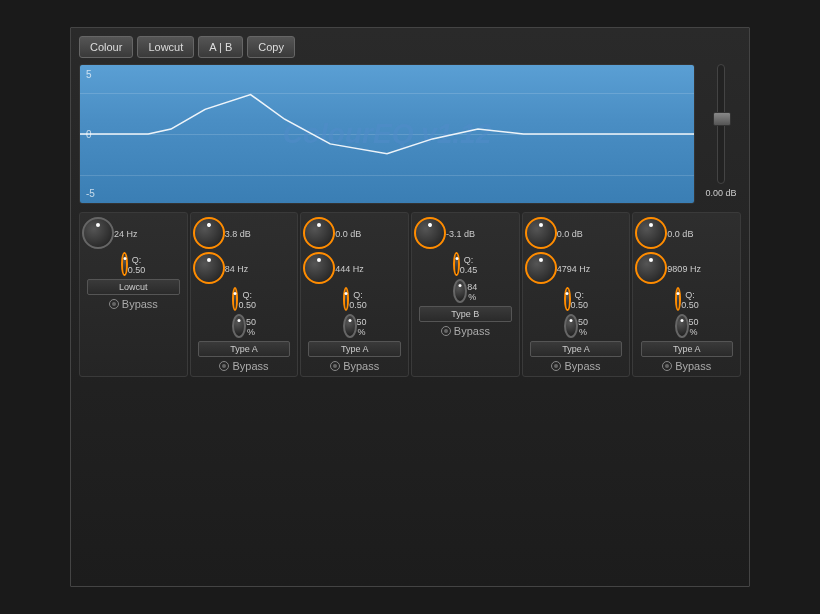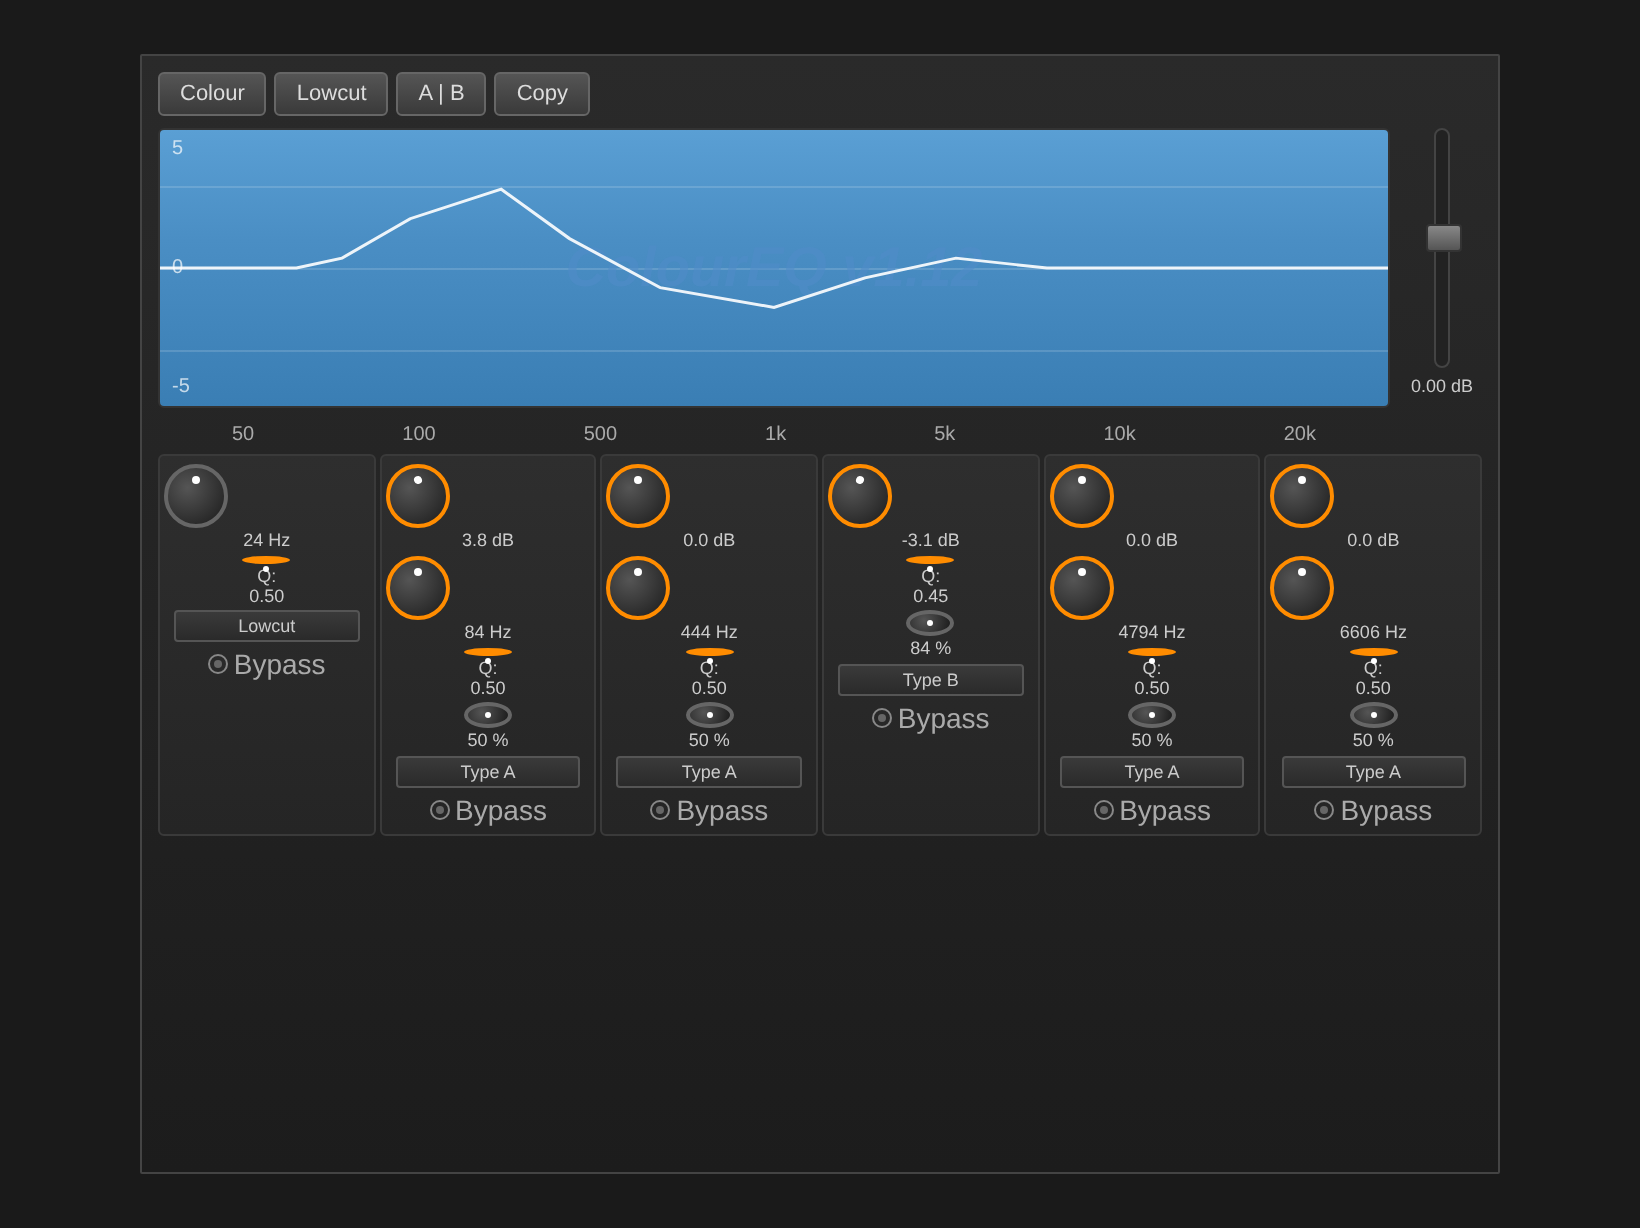--- a/index.html
+++ b/index.html
@@ -154,21 +154,21 @@
       border-radius: 3px;
       padding: 4px 2px;
       display: flex;
       flex-direction: column;
       align-items: center;
       gap: 3px;
     }
     
     .knob-container {
       display: flex;
-      flex-direction: column;
+      align-items: center;
       width: 100%;
     }
     .knob-outer {
       width: 32px;
       height: 32px;
       border-radius: 50%;
       background: radial-gradient(circle at 35% 35%, #555, #1a1a1a);
       border: 2px solid #ff8c00;
       position: relative;
       display: flex;
@@ -207,21 +207,21 @@
       font-size: 9px;
       width: 90%;
       text-align: center;
       cursor: pointer;
     }
     .bypass-row {
       display: flex;
       align-items: center;
       gap: 3px;
       color: #aaa;
-      font-size: 14px;
+      font-size: 11px;
     }
     .bypass-icon {
       width: 10px;
       height: 10px;
       border: 1px solid #888;
       border-radius: 50%;
       position: relative;
       display: flex;
       align-items: center;
       justify-content: center;
@@ -261,32 +261,20 @@
       </svg>
     </div>
     <div class="fader-area">
       <div class="fader-track">
         <div class="fader-thumb"></div>
       </div>
       <div class="fader-value">0.00 dB</div>
     </div>
   </div>
 
-  <div class="freq-labels">
-    <div class="freq-labels-inner">
-      <span>50</span>
-      <span>100</span>
-      <span>500</span>
-      <span>1k</span>
-      <span>5k</span>
-      <span>10k</span>
-      <span>20k</span>
-    </div>
-    <div style="width:46px;"></div>
-  </div>
 
   <div class="channels">
 
     <div class="channel">
       <div class="knob-container">
         <div class="knob-outer knob-outer-grey" style="width:32px;height:32px;border-radius:50%;background:radial-gradient(circle at 35% 35%, #555, #1a1a1a);border:2px solid #666;position:relative;display:flex;align-items:center;justify-content:center;">
           <div class="knob-dot"></div>
         </div>
         <div class="knob-value">24 Hz</div>
       </div>
@@ -429,21 +417,21 @@
       <div class="knob-container">
         <div style="width:32px;height:32px;border-radius:50%;background:radial-gradient(circle at 35% 35%, #555,#1a1a1a);border:2px solid #ff8c00;position:relative;display:flex;align-items:center;justify-content:center;">
           <div style="width:4px;height:4px;background:#fff;border-radius:50%;position:absolute;top:4px;left:50%;transform:translateX(-50%);"></div>
         </div>
         <div class="knob-value">0.0 dB</div>
       </div>
       <div class="knob-container">
         <div style="width:32px;height:32px;border-radius:50%;background:radial-gradient(circle at 35% 35%, #555,#1a1a1a);border:2px solid #ff8c00;position:relative;display:flex;align-items:center;justify-content:center;">
           <div style="width:4px;height:4px;background:#fff;border-radius:50%;position:absolute;top:4px;left:50%;transform:translateX(-50%);"></div>
         </div>
-        <div class="knob-value">6606 Hz</div>
+        <div class="knob-value">9809 Hz</div>
       </div>
       <div class="knob-container knob-small">
         <div style="width:24px;height:24px;border-radius:50%;background:radial-gradient(circle at 35% 35%, #555,#1a1a1a);border:2px solid #ff8c00;position:relative;display:flex;align-items:center;justify-content:center;">
           <div style="width:3px;height:3px;background:#fff;border-radius:50%;position:absolute;top:3px;left:50%;transform:translateX(-50%);"></div>
         </div>
         <div class="knob-value">Q: 0.50</div>
       </div>
       <div class="knob-container knob-small">
         <div style="width:24px;height:24px;border-radius:50%;background:radial-gradient(circle at 35% 35%, #555,#1a1a1a);border:2px solid #666;position:relative;display:flex;align-items:center;justify-content:center;">
           <div style="width:3px;height:3px;background:#fff;border-radius:50%;position:absolute;top:3px;left:50%;transform:translateX(-50%);"></div>

